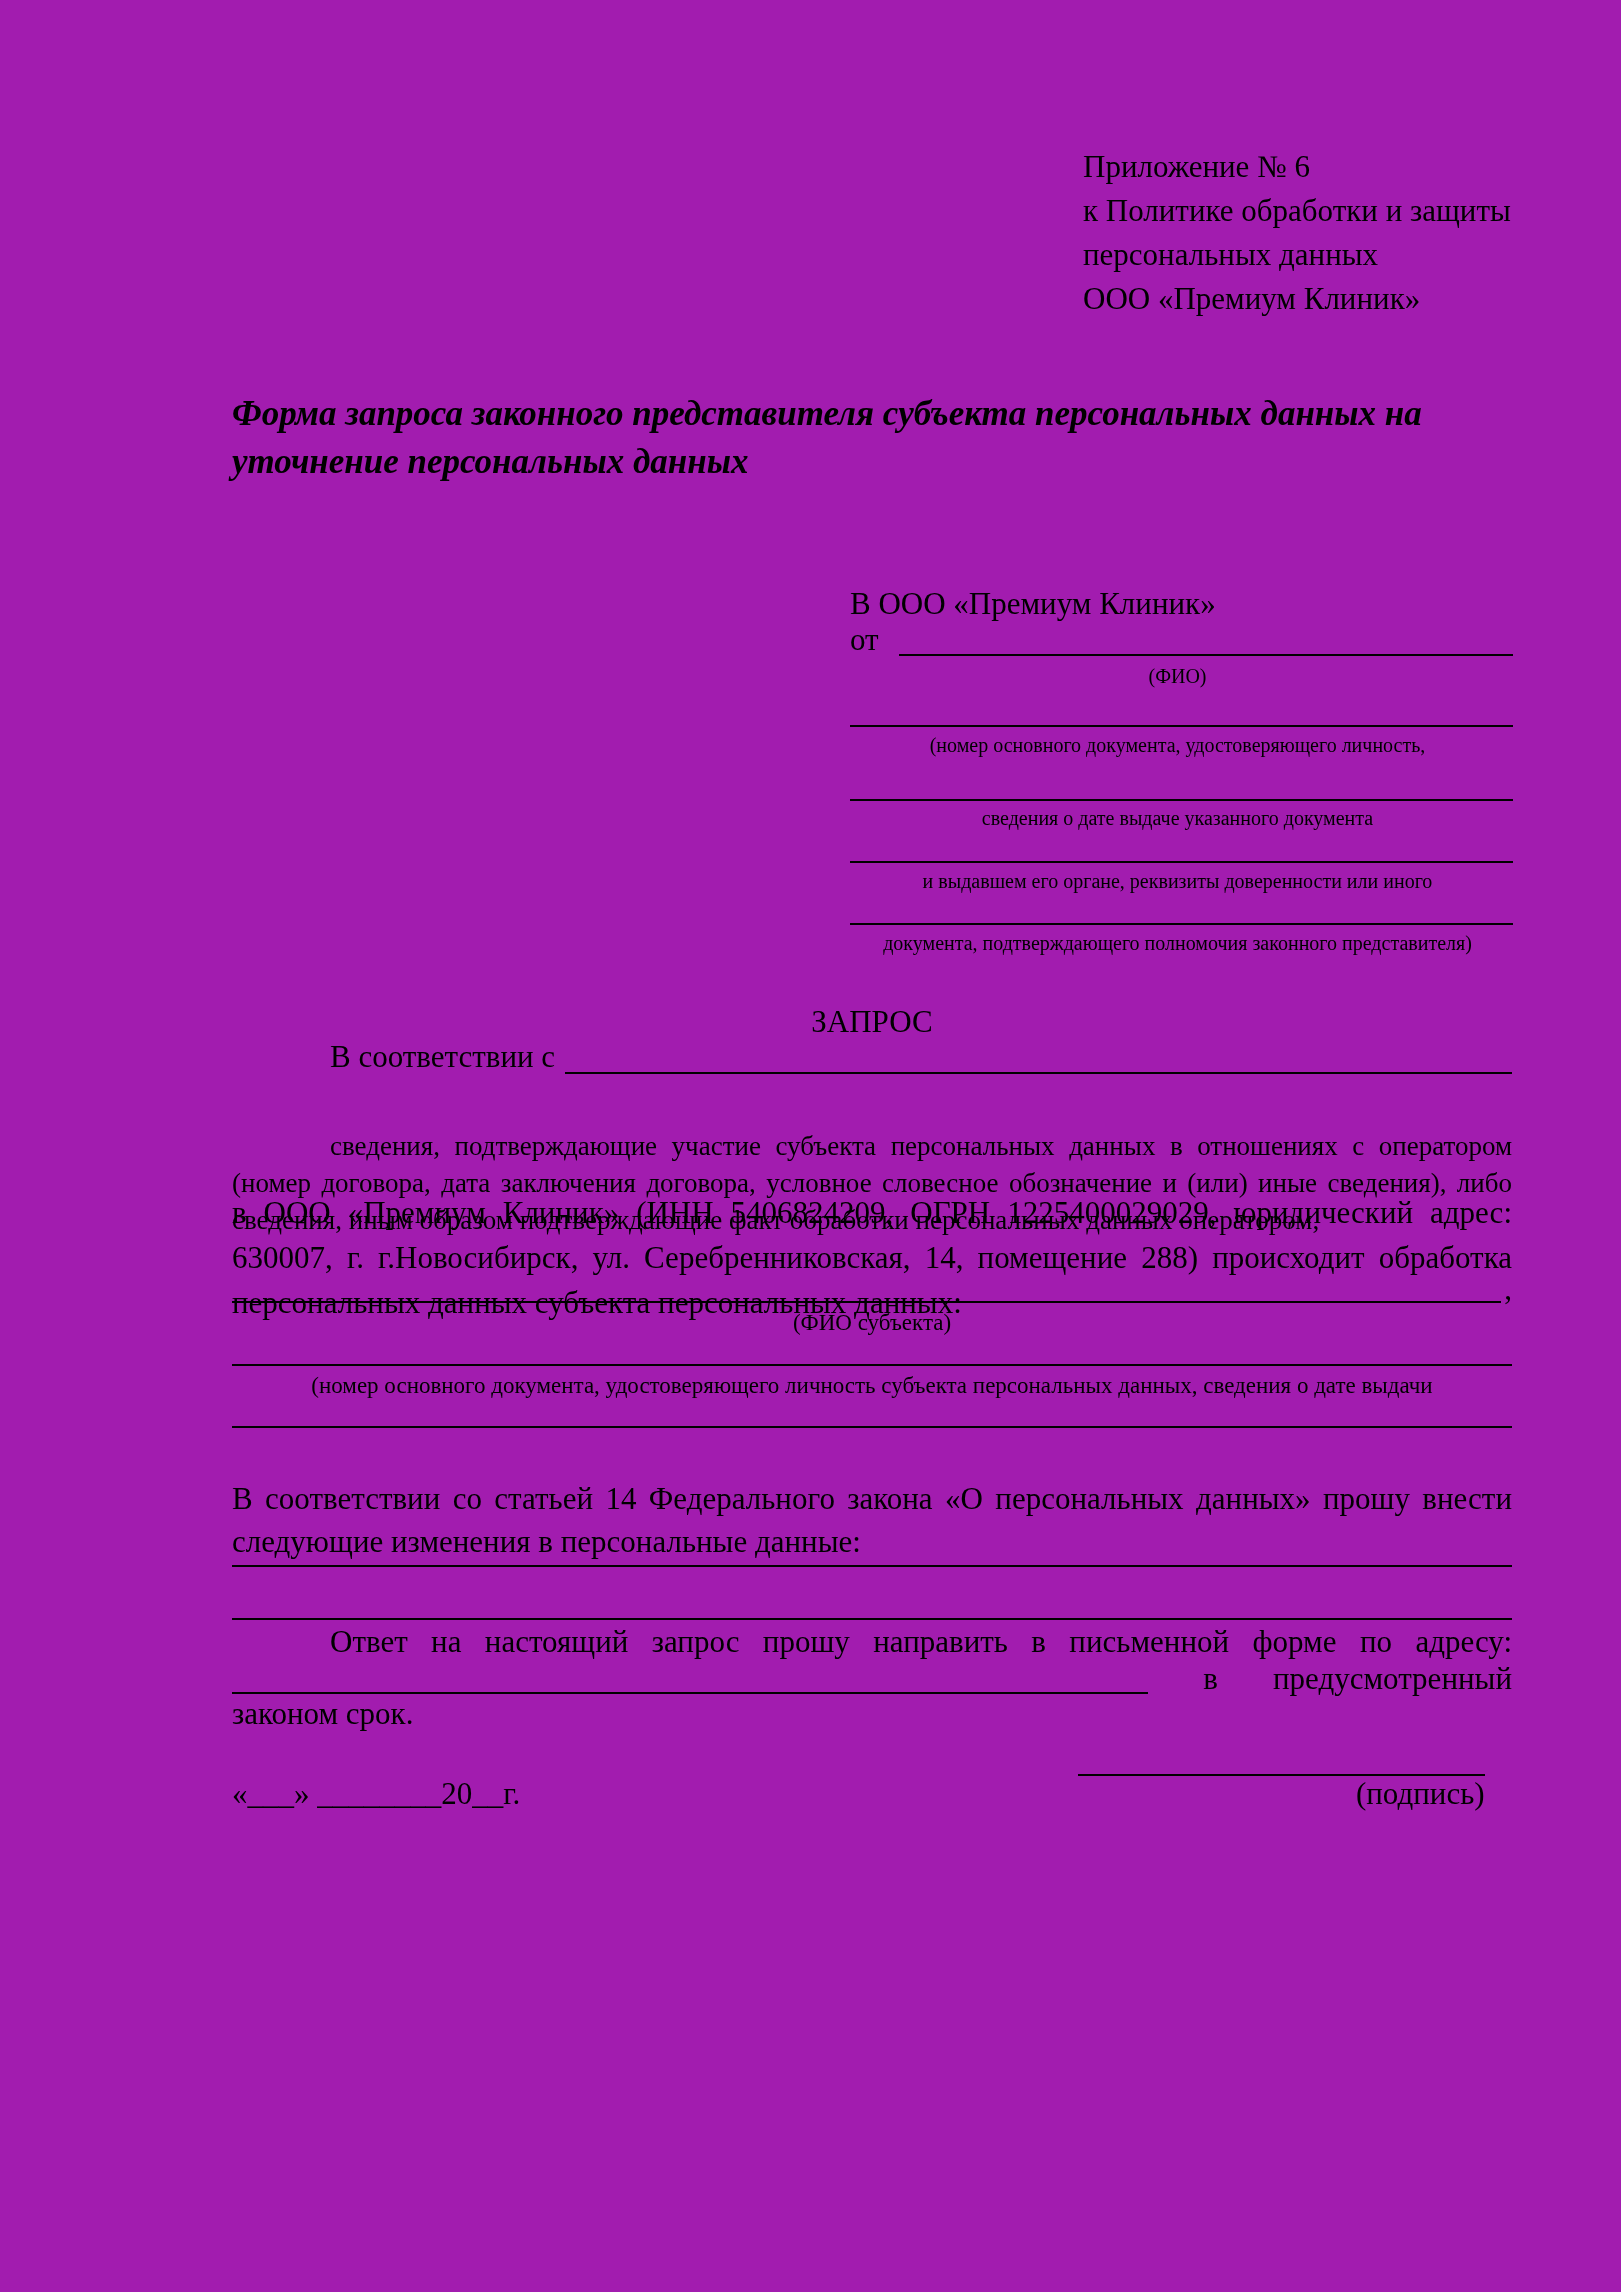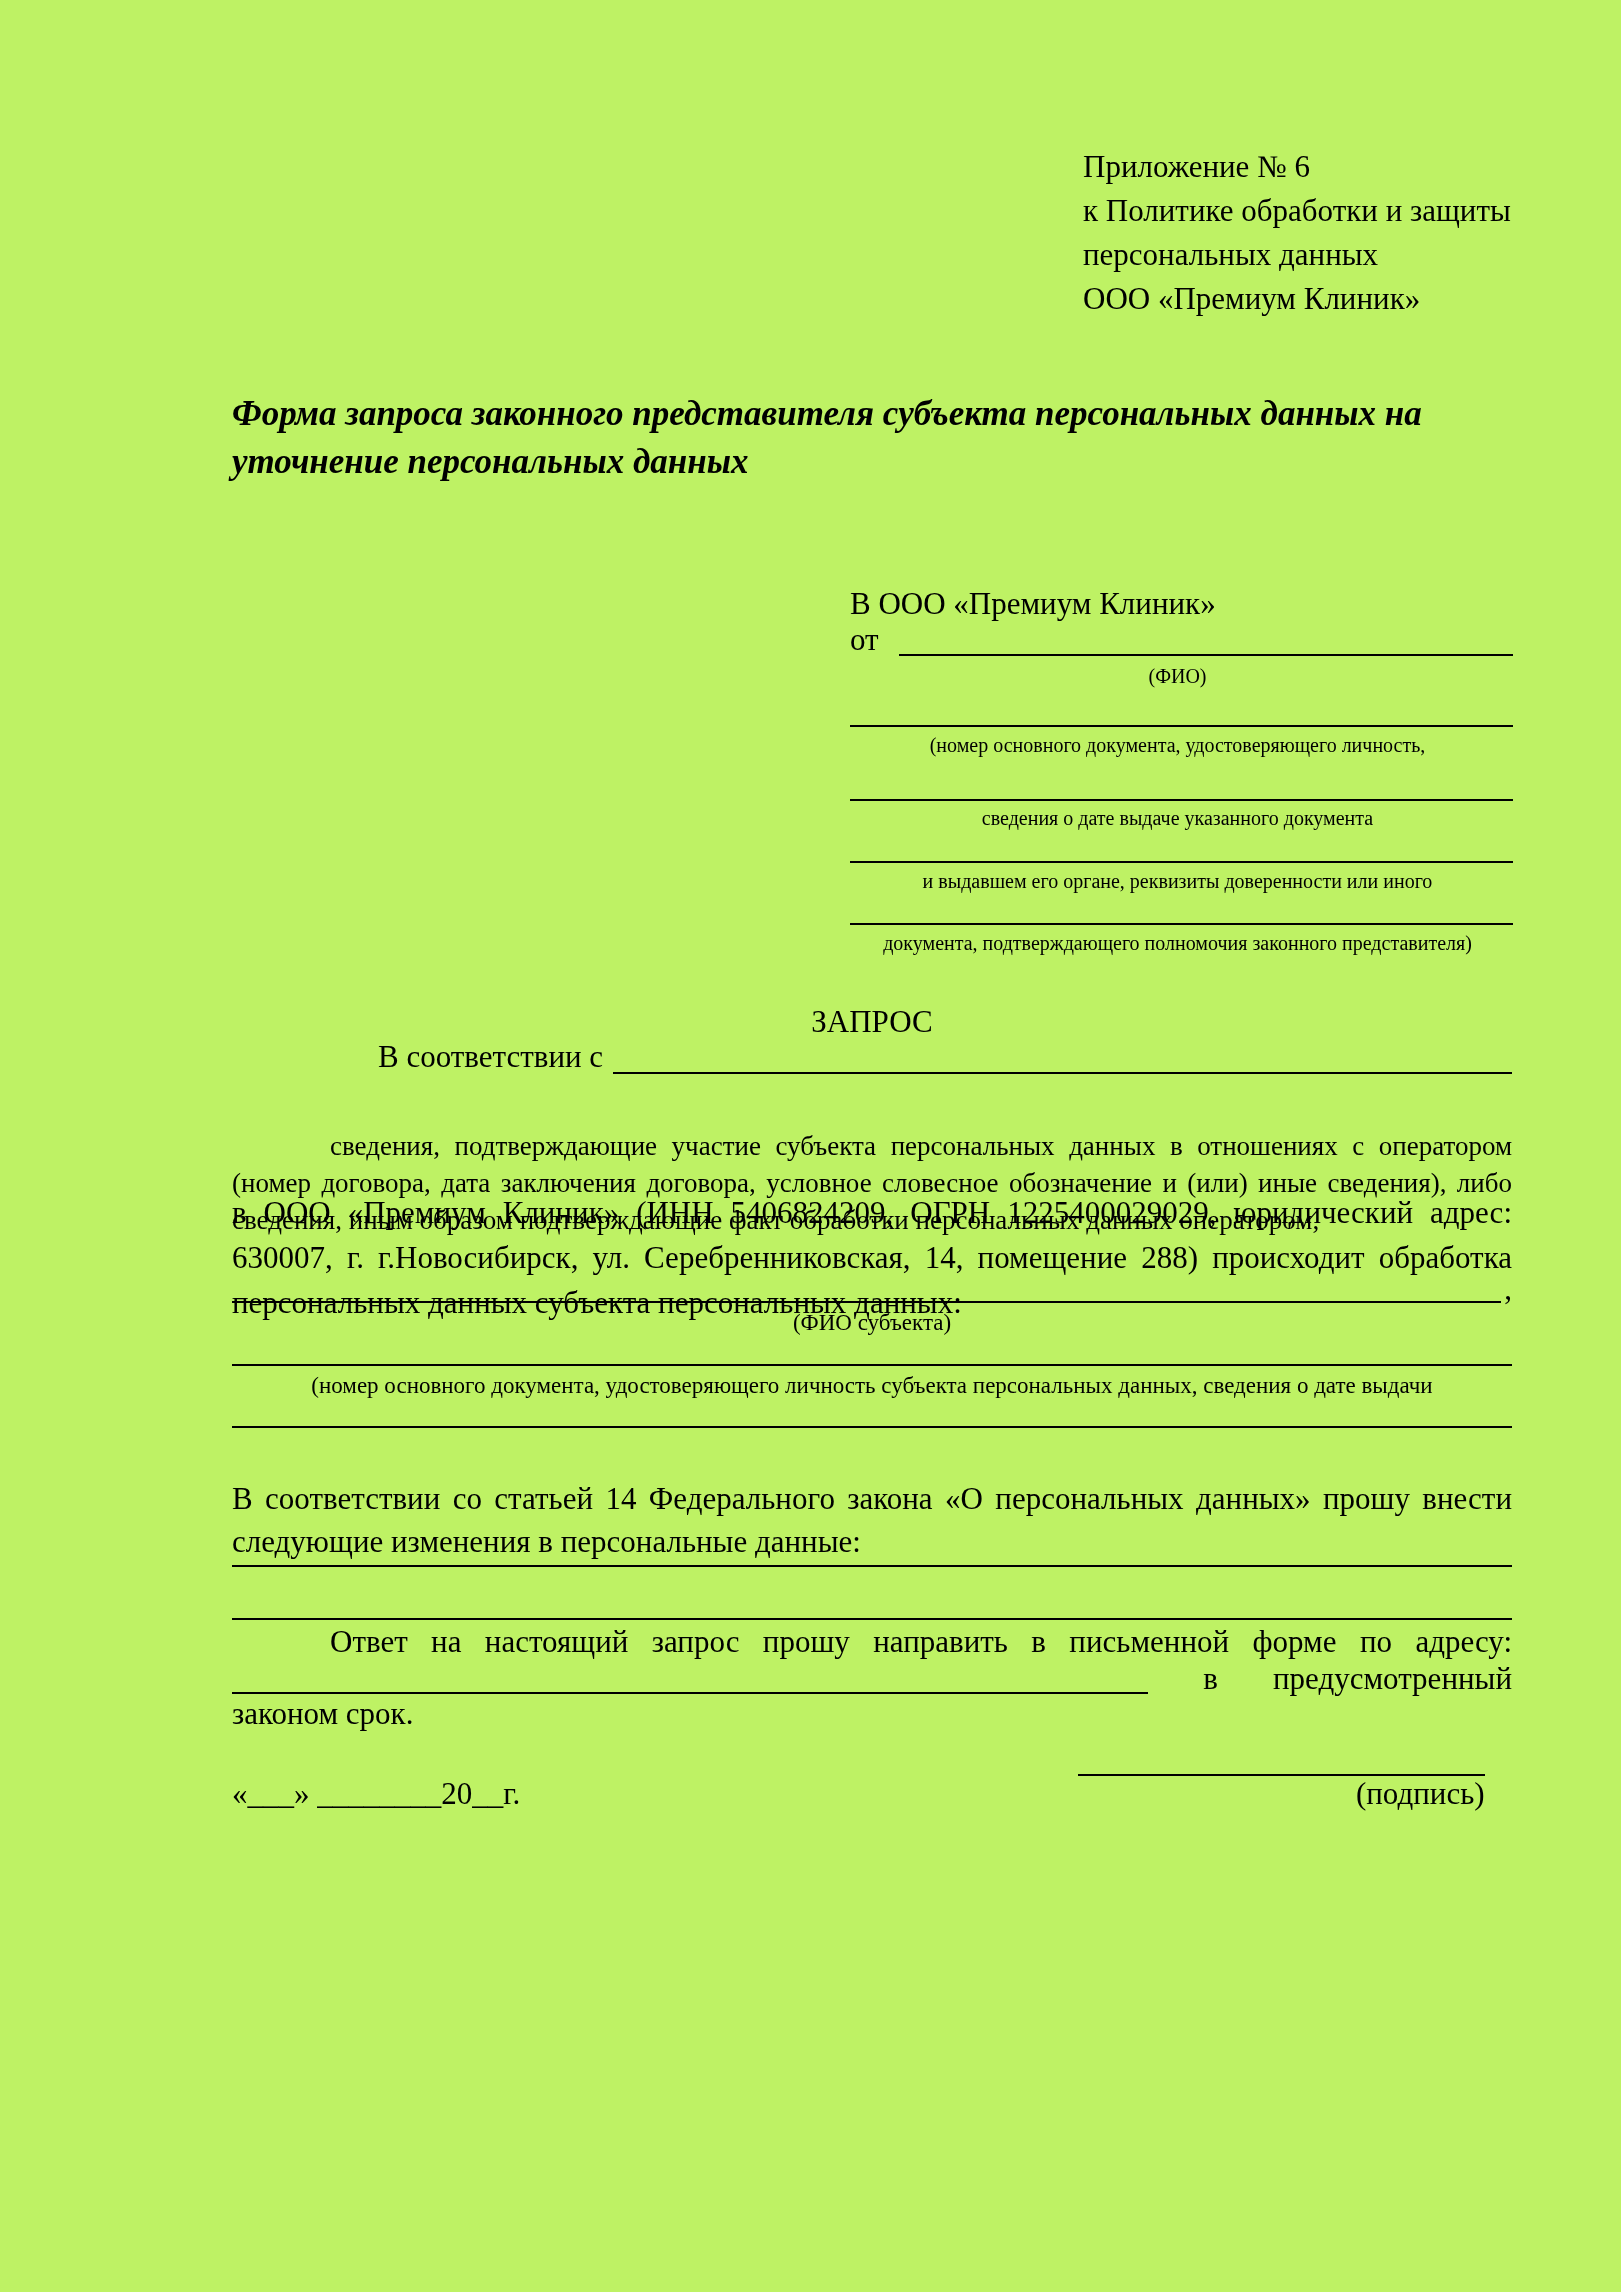--- a/index.html
+++ b/index.html
@@ -1,19 +1,19 @@
 <!DOCTYPE html>
 <html><head>
 <meta charset="utf-8">
 <style>
   html,body{margin:0;padding:0;background:#ffffff;}
   .page{
     position:relative;
     width:1621px;height:2293px;
-    background:#bef264;color:#000;
+    background:#a21caf;color:#000;
     font-family:"Liberation Serif","DejaVu Serif",serif;
     overflow:hidden;
   }
   .abs{position:absolute;}
   .body-text{font-size:31px;line-height:45px;}
   .justify{text-align:justify;margin-top:28px;}
 
   
   .header-block{left:1083px;top:145px;width:451px;font-size:31px;line-height:44px;}
 
@@ -26,21 +26,21 @@
   .rc-from{position:absolute;left:0;right:0;top:39px;height:33px;display:flex;align-items:flex-end;gap:11px;}
   .rc-from .lbl{font-size:31px;line-height:33px;}
   .fill{flex:1;border-bottom:2.9px solid #000;height:100%;margin-left:9.8px;}
   .rc-cap{position:absolute;left:0;right:8px;text-align:center;font-size:20px;line-height:24.5px;}
   .rc-hr{position:absolute;left:0;right:0;height:0;border-top:2.9px solid #000;}
 
   
   .main-x{left:232px;width:1280px;}
   .zapros{top:1004px;font-size:31px;line-height:35px;text-align:center;}
   .intro-row{top:1039px;height:35px;display:flex;align-items:flex-end;padding-left:98px;box-sizing:border-box;}
-  .intro-row .lbl{font-size:31px;line-height:35px;white-space:nowrap;margin-left:48px;}
+  .intro-row .lbl{font-size:31px;line-height:35px;white-space:nowrap;}
   .dense-cap{top:1128px;font-size:27px;line-height:37px;text-align:justify;text-indent:98px;}
   .op-para{top:1162px;}
   .comma-row{top:1274px;height:29px;display:flex;align-items:flex-end;}
   .comma-row .fill{margin-left:0;}
   .comma-row .comma{font-size:31px;line-height:29px;margin-left:2.9px;}
   .cap-center{text-align:center;font-size:23px;line-height:24.5px;}
   .hr{height:0;border-top:2.9px solid #000;left:232px;width:1280px;}
   .law-para{top:1449px;line-height:43px;}
   .resp-line{top:1622px;font-size:31px;line-height:39px;text-align:justify;text-align-last:justify;text-indent:98px;}
   .addr-row{top:1663px;height:31px;display:flex;justify-content:space-between;align-items:flex-end;}

